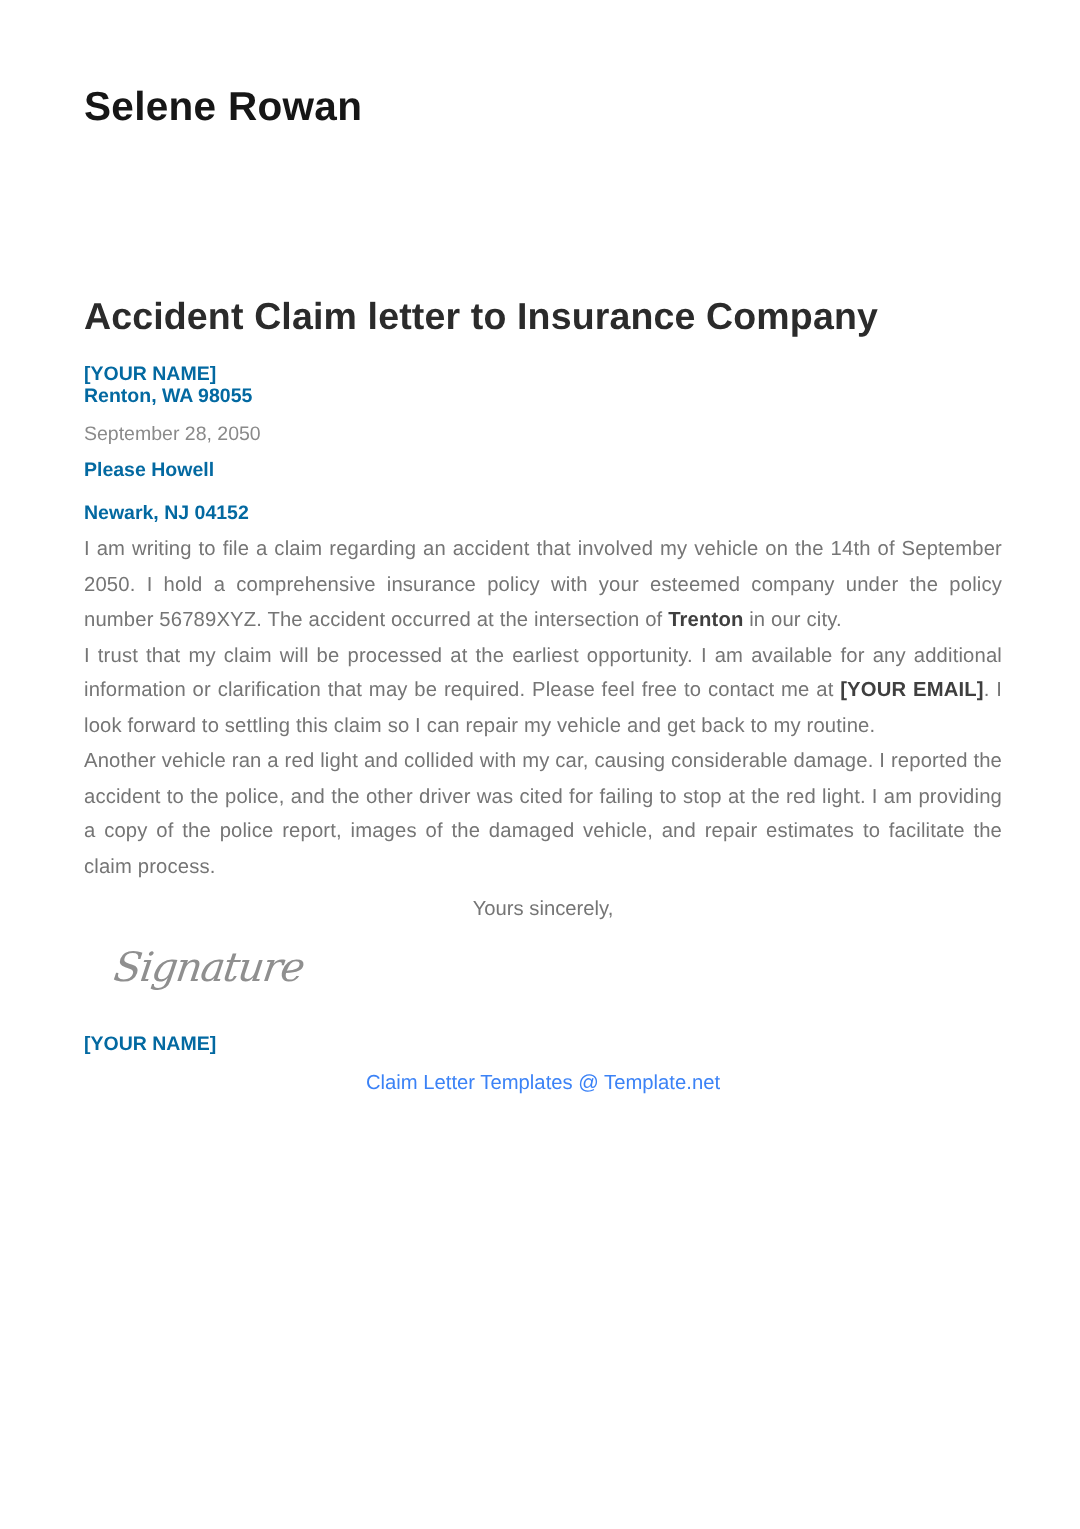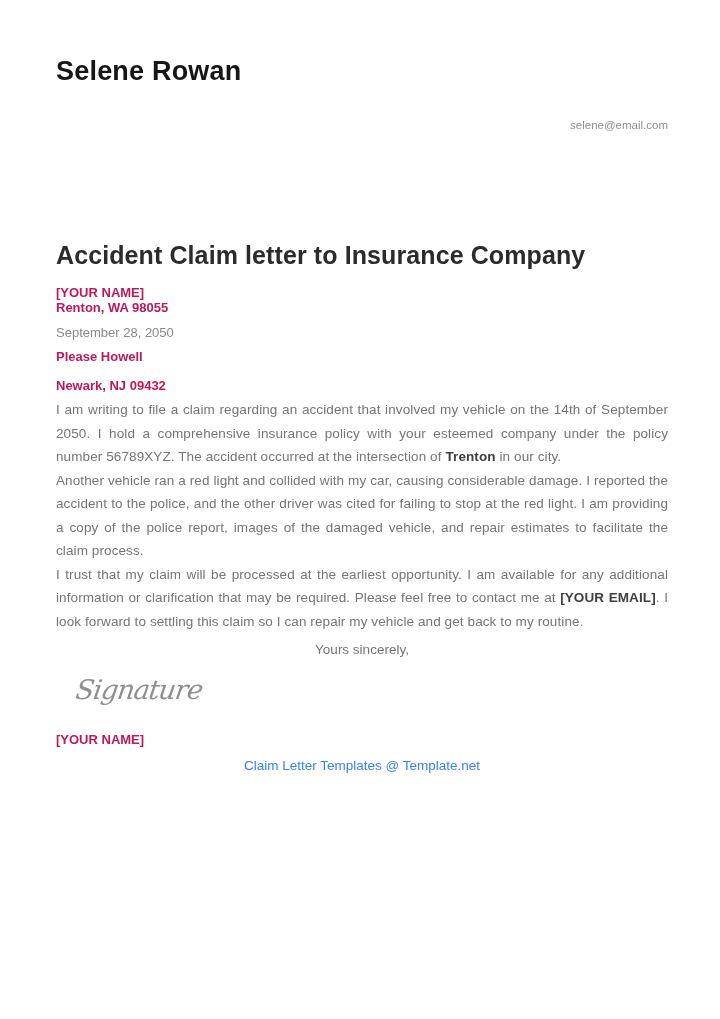--- a/index.html
+++ b/index.html
@@ -30,21 +30,21 @@
   }
   .title {
     margin-top: 110px;
     text-align: left;
     font-size: 25px;
     font-weight: 700;
     color: #2b2b2b;
     letter-spacing: 0.1px;
   }
   .line { font-size: 13px; line-height: 15px; }
-  .bold-dark { font-weight: 700; color: #be185d; }
+  .bold-dark { font-weight: 700; color: #0369a1; }
   .gray { font-weight: 400; color: #8a8a8a; }
   .sender-name    { margin-top: 15px; }
   .sender-address { margin-top: 0; }
   .date-line      { margin-top: 10px; }
   .recipient-name { margin-top: 9px;  }
   .recipient-address { margin-top: 14px; }
   .salutation     { margin-top: 8px; color: #7a7a7a; }
   .salutation .b  { font-weight: 700; color: #3f3f3f; }
   .para {
     font-size: 13.5px;
@@ -78,45 +78,44 @@
   }
 </style>
 </head>
 <body>
 
 <div class="page">
   <div class="content">
 
     <div class="header-name">Selene Rowan</div>
 
-    <div class="header-email">selene@email.com</div>
 
     <h1 class="title">Accident Claim letter to Insurance Company</h1>
 
     <div class="line bold-dark sender-name">[YOUR NAME]</div>
 
     <div class="line bold-dark sender-address">Renton, WA 98055</div>
 
     <div class="line gray date-line">September 28, 2050</div>
 
     <div class="line bold-dark recipient-name">Please Howell</div>
 
-    <div class="line bold-dark recipient-address">Newark, NJ 09432</div>
+    <div class="line bold-dark recipient-address">Newark, NJ 04152</div>
 
 
     <p class="para para-first">
       <span>I am writing to file a claim regarding an accident that involved my vehicle on the 14th of September 2050. I hold a comprehensive insurance policy with your esteemed company under the policy number 56789XYZ. The accident occurred at the intersection of </span><span class="b">Trenton</span><span> in our city.</span>
     </p>
 
     <p class="para">
-      <span>Another vehicle ran a red light and collided with my car, causing considerable damage. I reported the accident to the police, and the other driver was cited for failing to stop at the red light. I am providing a copy of the police report, images of the damaged vehicle, and repair estimates to facilitate the claim process.</span>
+      <span>I trust that my claim will be processed at the earliest opportunity. I am available for any additional information or clarification that may be required. Please feel free to contact me at </span><span class="b">[YOUR EMAIL]</span><span>. I look forward to settling this claim so I can repair my vehicle and get back to my routine.</span>
     </p>
 
     <p class="para">
-      <span>I trust that my claim will be processed at the earliest opportunity. I am available for any additional information or clarification that may be required. Please feel free to contact me at </span><span class="b">[YOUR EMAIL]</span><span>. I look forward to settling this claim so I can repair my vehicle and get back to my routine.</span>
+      <span>Another vehicle ran a red light and collided with my car, causing considerable damage. I reported the accident to the police, and the other driver was cited for failing to stop at the red light. I am providing a copy of the police report, images of the damaged vehicle, and repair estimates to facilitate the claim process.</span>
     </p>
 
     <div class="closing">Yours sincerely,</div>
 
     <div class="signature">Signature</div>
 
     <div class="line bold-dark signer-name">[YOUR NAME]</div>
 
     <div class="footer-link">Claim Letter Templates @ Template.net</div>
 

